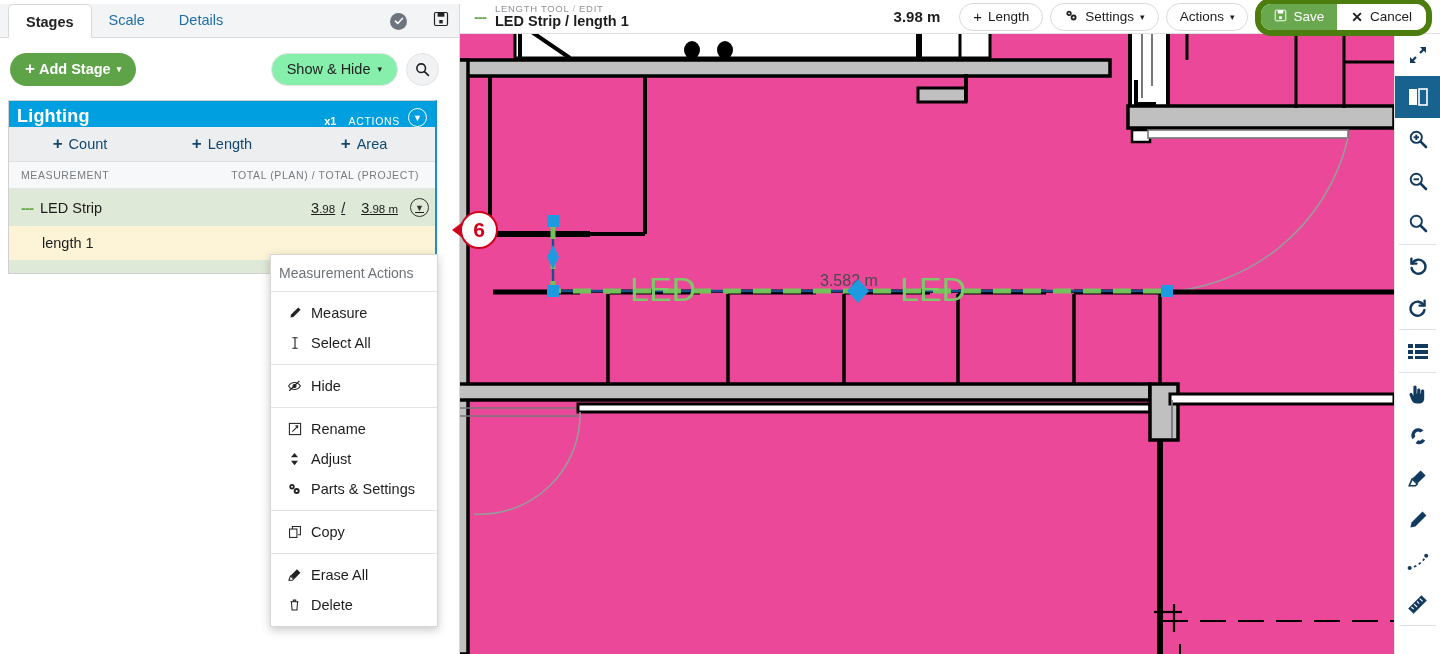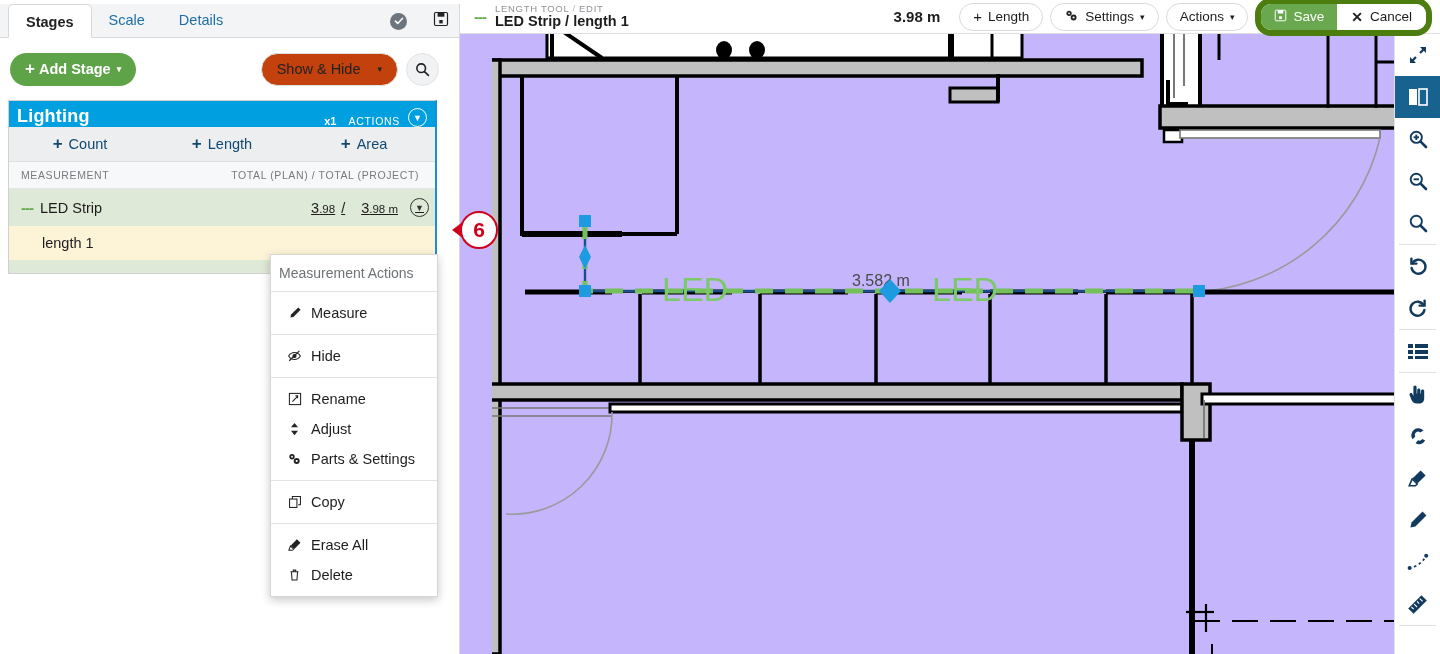--- a/index.html
+++ b/index.html
@@ -45,23 +45,23 @@
     height: 62px; display: flex; align-items: center;
     padding: 0 20px 0 10px; background: #ffffff;
   }
   .btn-add-stage {
     background: #5fa349; color: #fff; border: none; border-radius: 17px;
     height: 33px; padding: 0 15px; font-size: 14.5px; font-weight: 700;
     display: flex; align-items: center; gap: 4px; cursor: pointer;
   }
   .spacer { flex: 1; }
   .btn-pill {
-    background: #c2410c; border: 1px solid #e2e3e4; border-radius: 17px;
+    background: #86efac; border: 1px solid #e2e3e4; border-radius: 17px;
     height: 33px; padding: 0 15px; font-size: 14.5px; color: #222;
-    display: flex; align-items: center; gap: 17px; cursor: pointer;
+    display: flex; align-items: center; gap: 7px; cursor: pointer;
   }
   .btn-round {
     background: #f1f2f3; border: 1px solid #e2e3e4; border-radius: 50%;
     width: 33px; height: 33px; margin-left: 8px;
     display: flex; align-items: center; justify-content: center; cursor: pointer;
   }
 
   
   .stage-card {
     margin: 0 22px 0 8px; border: 1px solid #d0d0d0;
@@ -182,21 +182,21 @@
     font-size: 13.5px; display: flex; align-items: center; gap: 6px; cursor: pointer;
   }
   .btn-cancel {
     background: #fff; color: #1d1d1d; height: 26px; padding: 0 14px;
     font-size: 13.5px; display: flex; align-items: center; gap: 7px; cursor: pointer;
   }
 
   
   .canvas {
     position: absolute; left: 460px; top: 34px; right: 46px; bottom: 0;
-    background: #c4b5fd; overflow: hidden; padding-left: 32px;
+    background: #ec4899; overflow: hidden;
   }
   .canvas svg { display: block; }
 
   
   .rail {
     position: absolute; right: 0; top: 34px; width: 46px; bottom: 0;
     background: #fff; border-left: 1px solid #e2e2e2;
   }
   .rail-item {
     height: 42px; display: flex; align-items: center; justify-content: center;
@@ -301,20 +301,29 @@
       <div class="menu-title">Measurement Actions</div>
 
       <div class="menu-group">
         <div class="menu-item">
           <span class="mi-icon">
             <svg width="14" height="14" viewBox="0 0 16 16" fill="#222">
                 <path d="M11.7 1.6l2.7 2.7-8.2 8.2-3.4.7.7-3.4z"></path>
               </svg>
           </span>
           <span>Measure</span>
+        </div>
+        <div class="menu-item">
+          <span class="mi-icon">
+            <svg width="12" height="14" viewBox="0 0 12 16" stroke="#222" stroke-width="1.3" fill="none">
+              <line x1="6" y1="2" x2="6" y2="14"></line>
+                <path d="M3 2h6M3 14h6"></path>
+            </svg>
+          </span>
+          <span>Select All</span>
         </div>
       </div>
 
       <div class="menu-group">
         <div class="menu-item">
           <span class="mi-icon">
             <svg width="15" height="14" viewBox="0 0 16 16" fill="none" stroke="#222" stroke-width="1.2">
               <path d="M1.3 8s2.5-4 6.7-4 6.7 4 6.7 4-2.5 4-6.7 4S1.3 8 1.3 8z"></path>
               <circle cx="8" cy="8" r="1.8" fill="#222"></circle>
                 <line x1="2" y1="13.4" x2="13.6" y2="2.2" stroke-width="1.4"></line>

